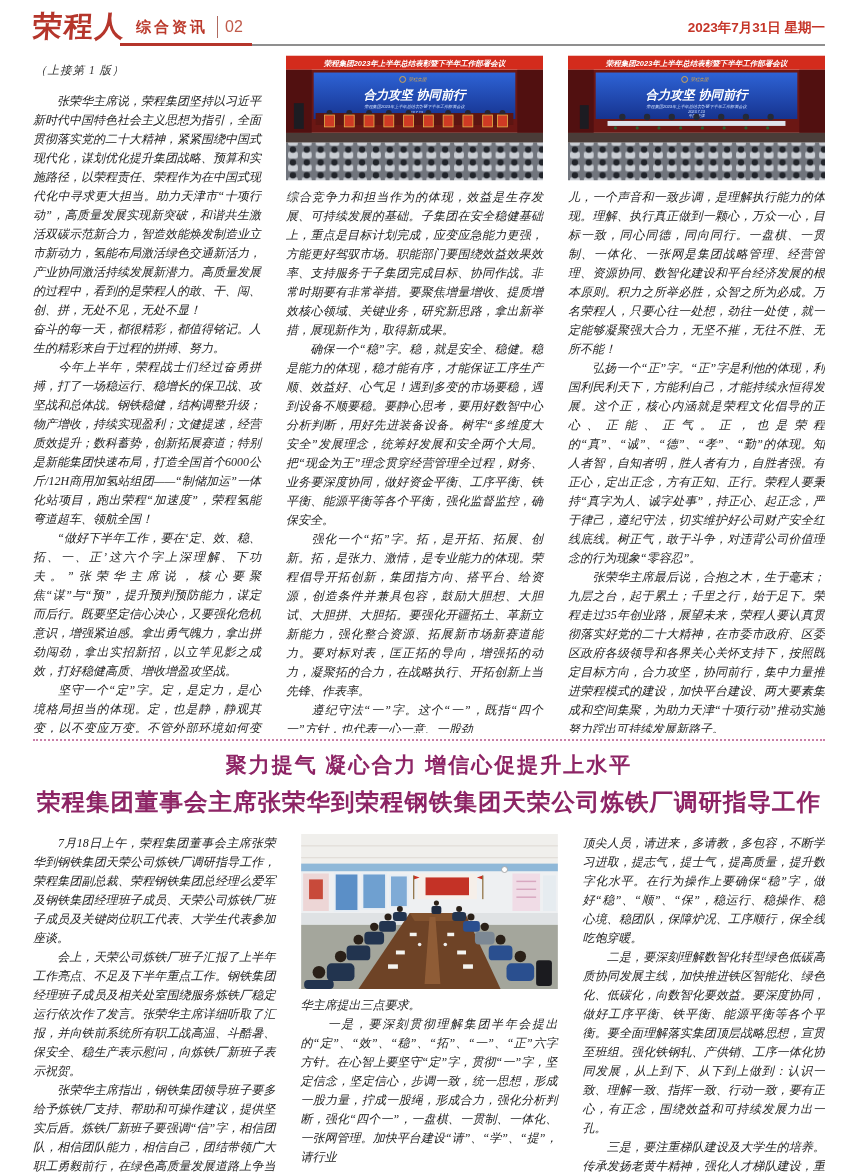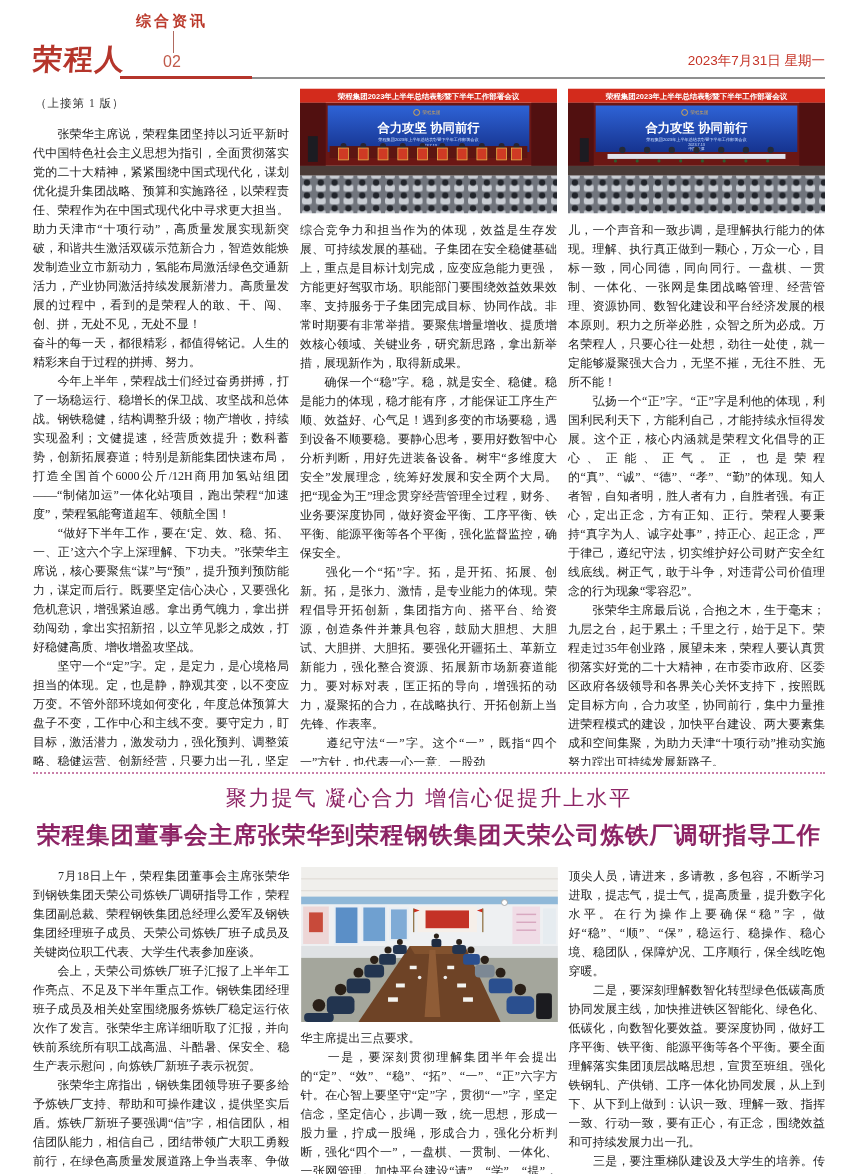--- a/index.html
+++ b/index.html
@@ -11,46 +11,46 @@
   }
   .page { width:854px; height:1174px; padding:12px 29px 10px 33px; position:relative; }
 
   
   .masthead { display:flex; align-items:flex-end; }
   .logo {
     font-family:"DejaVu Serif",serif; font-weight:bold;
     font-size:29px; color:#b5352b; letter-spacing:2px; line-height:1;
     transform:skewX(-4deg); padding-right:10px; white-space:nowrap;
   }
-  .mast-mid { display:flex; align-items:center; padding-bottom:3px;flex-direction:column; }
+  .mast-mid { display:flex; align-items:center; padding-bottom:3px; }
   .section-title { font-family:"Liberation Sans",sans-serif; font-weight:bold;
     font-size:15px; color:#bb3a2c; letter-spacing:3px; }
   .mast-divider { width:1px; height:22px; background:#b06a60; margin:0 7px 0 9px; }
   .page-num { font-family:"Liberation Sans",sans-serif; font-size:16px; color:#c05a4a;text-align:center; }
   .mast-date { margin-left:auto; font-family:"Liberation Sans",sans-serif;
-    font-weight:normal; font-size:13.5px; color:#c53427; padding-bottom:4px; white-space:nowrap; }
+    font-weight:bold; font-size:13.5px; color:#c53427; padding-bottom:4px; white-space:nowrap; }
   .rule-row { display:flex; height:3px; margin-top:2px; }
   .rule-red { width:132px; background:#b5352b; height:3px; margin-left:87px; }
   .rule-gray { flex:1; background:#8f8f8f; height:2px; align-self:flex-end; }
 
   
-  .cols { display:flex; gap:11px; }
+  .cols { display:flex; gap:25px;font-style:italic; }
   .col { width:257px; }
   .p { font-size:12px; line-height:19px; text-align:justify; text-justify:inter-ideograph; color:#242424; }
   .cont-note { font-size:11.5px; color:#333; margin:8px 0 14px 2px; letter-spacing:1px; }
 
   .top-section { margin-top:9px; height:678px; overflow:hidden; }
   .photo-fig { margin-bottom:7px; }
   .photo-fig svg { display:block; }
 
   .dotted-sep { border-top:2px dotted #c97fa8; margin:6px 0 4px 0; }
 
   
   .headline { text-align:center; color:#8d2465; font-family:"Liberation Sans",sans-serif; }
-  .headline .l1 { font-size:21px; font-weight:normal; letter-spacing:2px; margin-top:10px; }
+  .headline .l1 { font-size:21px; font-weight:bold; letter-spacing:2px; margin-top:10px; }
   .headline .l2 { font-size:23.5px; font-weight:bold; letter-spacing:1px; margin-top:7px;text-align:center; }
 
   .bottom-section { margin-top:16px; height:352px; overflow:hidden; }
 </style>
 </head>
 <body>
 
 <div class="page">
 
   <header>

